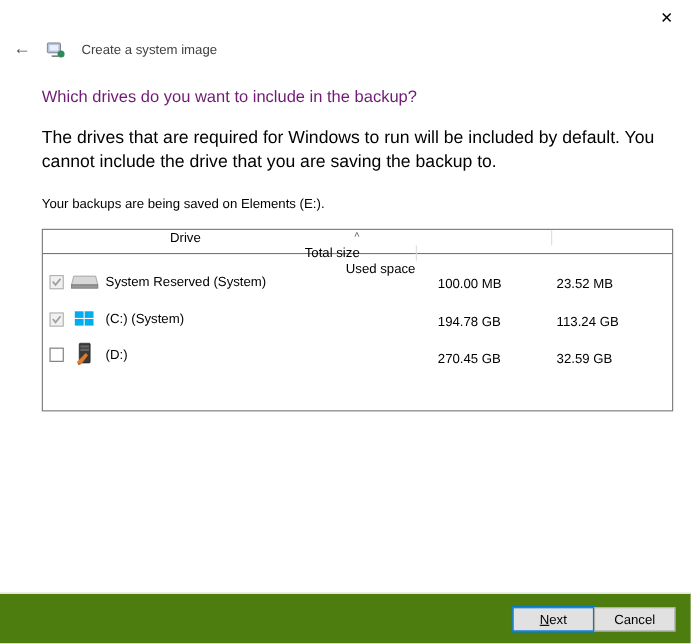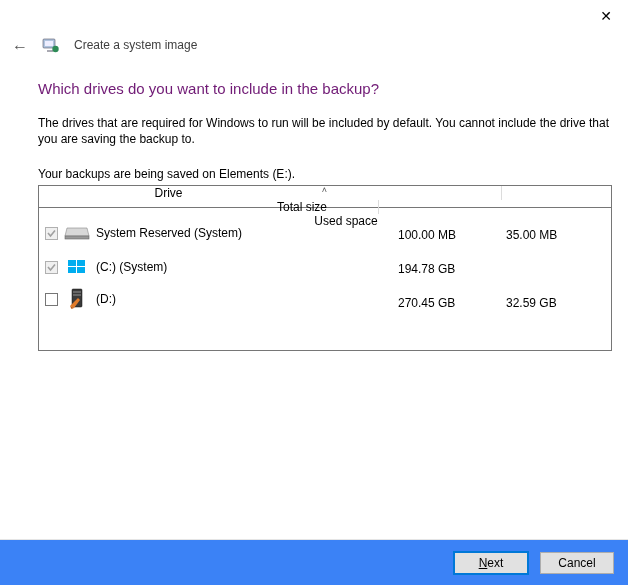--- a/index.html
+++ b/index.html
@@ -19,22 +19,22 @@
       position: absolute; top: 36px; left: 12px;
       display: flex; align-items: center; gap: 14px;
     }
     .back-arrow { font-size: 16px; color: #555; line-height: 1; }
     .header-icon svg { display: block; }
     .header-title { font-size: 12px; color: #404040; }
     .content {
       position: absolute; top: 80px; left: 38px; right: 16px;
     }
     .page-title { font-size: 15px; color: #701a75; font-weight: 400; margin-bottom: 18px; }
-    .intro { font-size: 12px; line-height: 1.35; margin-bottom: 20px; margin-top: 12px; }
-    .saved-on { font-size: 12px; margin-bottom: 4px; }
+    .intro { font-size: 16px; line-height: 1.35; margin-bottom: 20px; margin-top: 12px; }
+    .saved-on { font-size: 12px; margin-bottom: 16px; }
     .drive-table {
       border: 1px solid #767676; width: 100%;
     }
     .drive-head {
       display: flex; align-items: center;
       border-bottom: 1px solid #767676;
       font-size: 12px; height: 22px; position: relative; flex-direction: column;
     }
     .col-drive { width: 353px; padding-left: 6px; border-right: 1px solid #dcdcdc; height: 100%; display: flex; align-items: center; position: relative; }
     .col-total { width: 108px; padding-left: 6px; border-right: 1px solid #dcdcdc; height: 100%; display: flex; align-items: center; }
@@ -50,23 +50,23 @@
     .chk {
       width: 13px; height: 13px; border: 1px solid #767676;
       display: inline-flex; align-items: center; justify-content: center;
       background: #fff;
     }
     .chk.disabled { background: #f0f0f0; border-color: #b0b0b0; }
     .chk svg { display: block; }
     .drive-icon { width: 26px; display: flex; align-items: center; justify-content: center; }
     .footer {
       position: absolute; left: 0; right: 0; bottom: 0;
-      height: 46px; background: #3b82f6; border-top: 1px solid #e5e5e5;
+      height: 46px; background: #4d7c0f; border-top: 1px solid #e5e5e5;
       display: flex; justify-content: flex-end; align-items: center;
-      padding-right: 14px; gap: 12px;
+      padding-right: 14px; gap: 0;
     }
     .btn {
       width: 74px; height: 22px; font-size: 12px;
       background: #e1e1e1; border: 1px solid #adadad;
       display: flex; align-items: center; justify-content: center;
       cursor: pointer;
     }
     .btn.primary { border: 1px solid #0078d7; outline: 1px solid #0078d7; }
     .mnemonic { text-decoration: underline; }
   </style>
@@ -120,41 +120,42 @@
           </span>
           <span class="drive-icon">
             <svg width="26" height="18" viewBox="0 0 26 18">
               <polygon points="3,4 23,4 25,12 1,12" fill="#d8d8d8" stroke="#888" stroke-width="0.6"></polygon>
               <rect x="1" y="12" width="24" height="3" fill="#999" stroke="#666" stroke-width="0.6"></rect>
             </svg>
           </span>
           <span>System Reserved (System)</span>
         </div>
         <div class="cell-total">100.00 MB</div>
-        <div class="cell-used">35.00 MB</div>
+        <div class="cell-used">23.52 MB</div>
       </div>
 
       <div class="drive-row">
         <div class="cell-drive">
           <span class="chk disabled">
             <svg width="11" height="11">
                 <path d="M2 5 L4.5 8 L9 2.5" stroke="#a0a0a0" stroke-width="1.6" fill="none"></path>
               </svg>
           </span>
           <span class="drive-icon">
             <svg width="22" height="18" viewBox="0 0 22 18">
               <rect x="2" y="2" width="8" height="6" fill="#00adef"></rect>
               <rect x="11" y="2" width="8" height="6" fill="#00adef"></rect>
               <rect x="2" y="9" width="8" height="6" fill="#00adef"></rect>
               <rect x="11" y="9" width="8" height="6" fill="#00adef"></rect>
             </svg>
           </span>
           <span>(C:) (System)</span>
         </div>
         <div class="cell-total">194.78 GB</div>
+        <div class="cell-used">113.24 GB</div>
       </div>
 
       <div class="drive-row">
         <div class="cell-drive">
           <span class="chk"></span>
           <span class="drive-icon">
             <svg width="22" height="22" viewBox="0 0 22 22">
               <rect x="6" y="1" width="10" height="18" rx="1" fill="#3a3a3a" stroke="#111" stroke-width="0.5"></rect>
               <rect x="7" y="3" width="8" height="2" fill="#666"></rect>
               <rect x="7" y="6" width="8" height="2" fill="#666"></rect>

